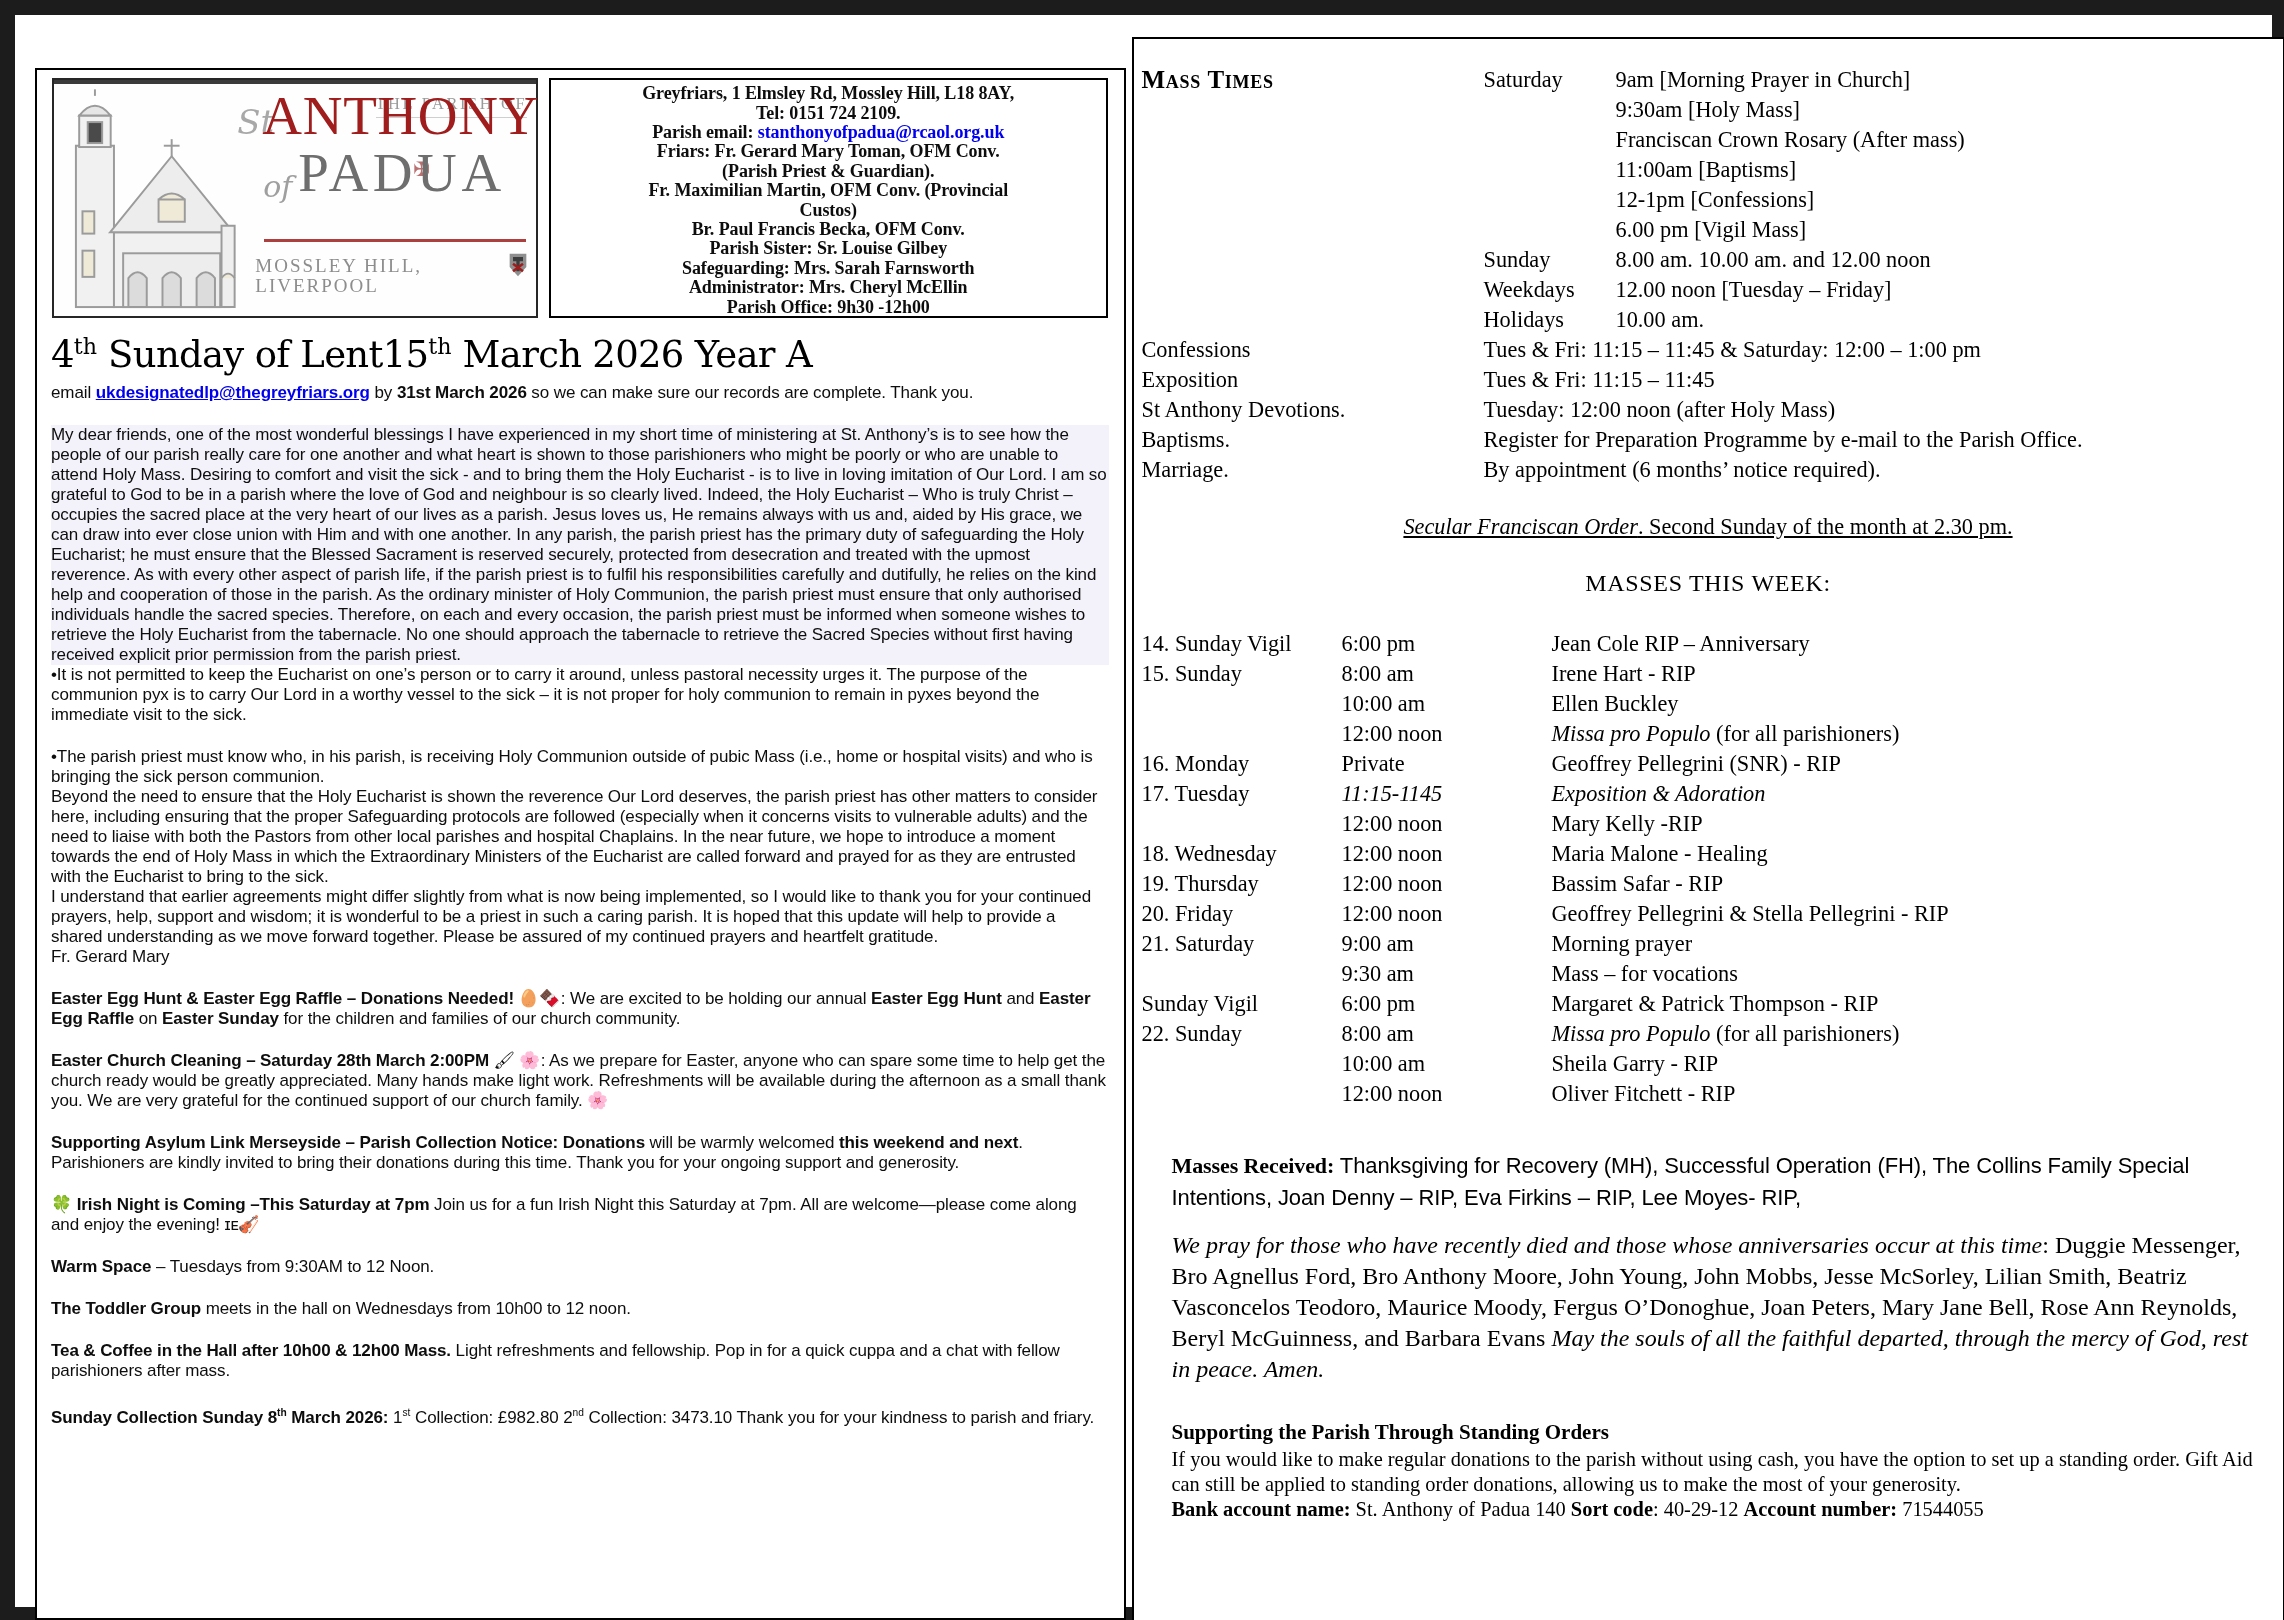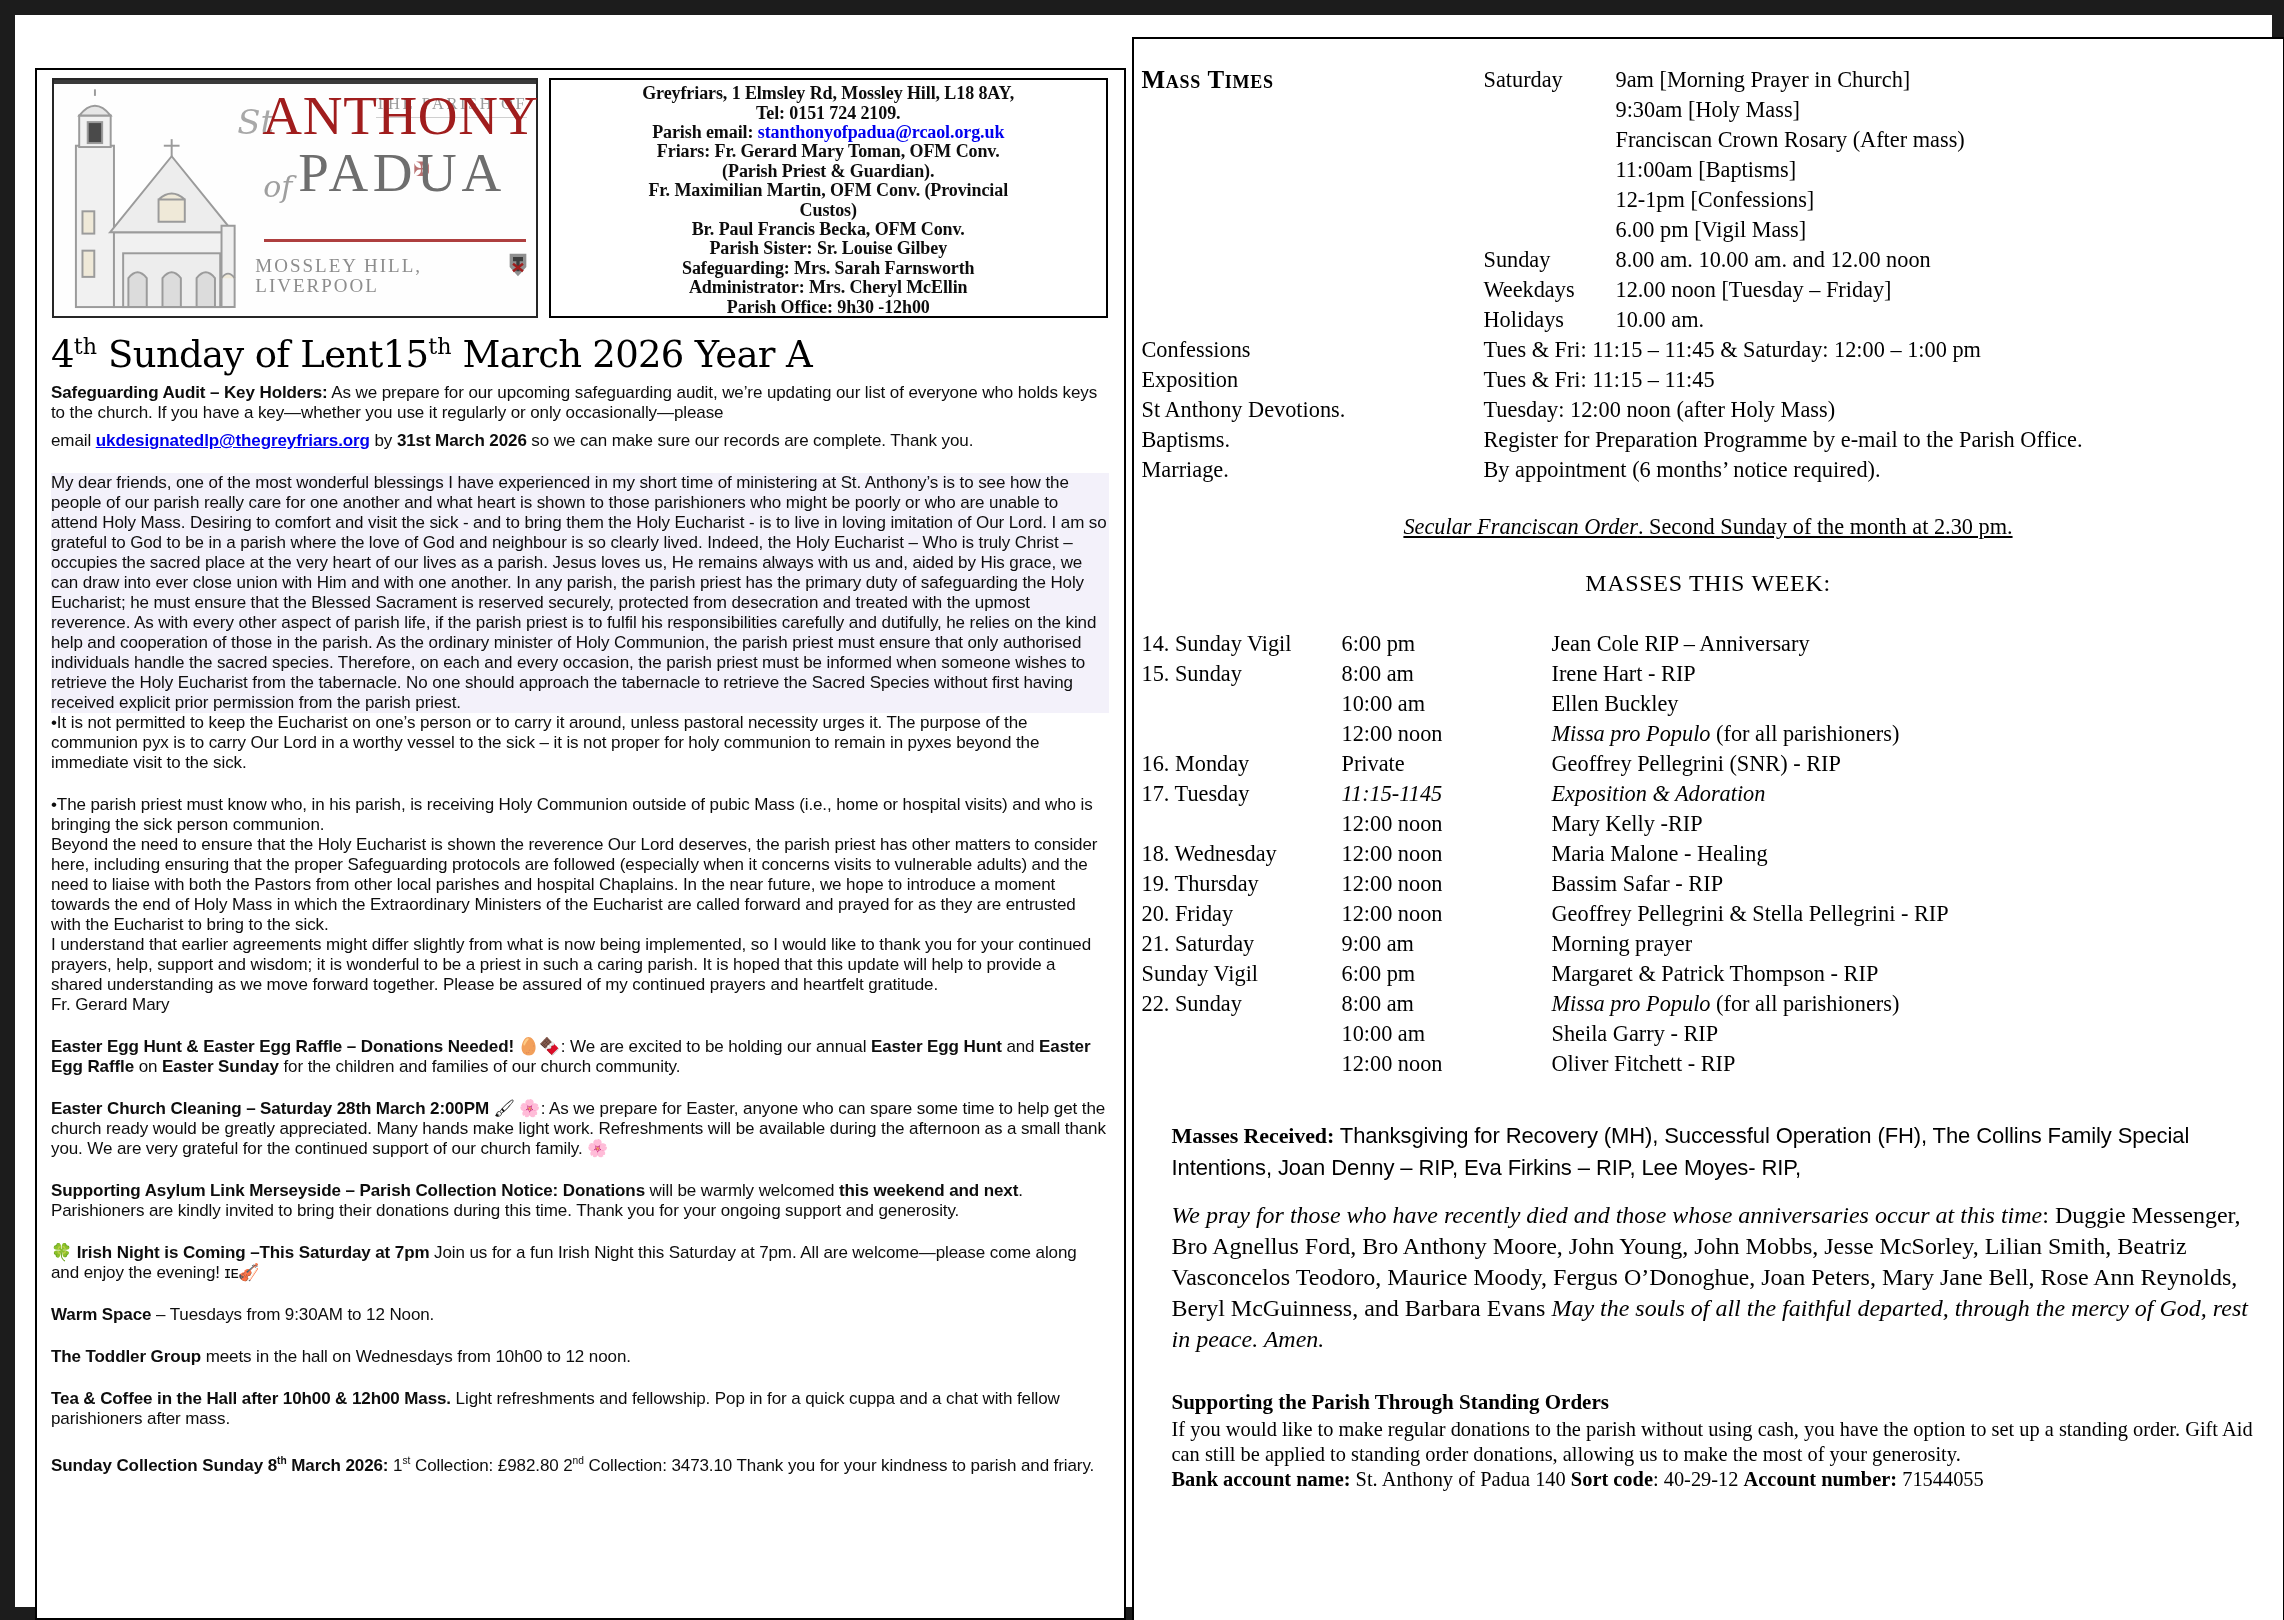--- a/index.html
+++ b/index.html
@@ -125,21 +125,20 @@
             <div class="contact-line"><span>Parish Sister: Sr. Louise Gilbey</span></div>
             <div class="contact-line"><span>Safeguarding: Mrs. Sarah Farnsworth</span></div>
             <div class="contact-line"><span>Administrator: Mrs. Cheryl McEllin</span></div>
             <div class="contact-line"><span>Parish Office: 9h30 -12h00</span></div>
           </div>
       </div>
 
       <h1 class="title"><span>4</span><span class="rt-sup">th</span><span> Sunday of Lent15</span><span class="rt-sup">th</span><span> March 2026 Year A</span></h1>
 
       <div id="left-sections">
-          <p class="sec first"><span class="rt-b">Safeguarding Audit – Key Holders:</span><span>  As we prepare for our upcoming safeguarding audit, we’re updating our list of everyone who holds keys to the church.  If you have a key—whether you use it regularly or only occasionally—please</span></p>
           <p class="sec tightgap"><span>email </span><span class="rt-link rt-b rt-u">ukdesignatedlp@thegreyfriars.org</span><span> by </span><span class="rt-b">31st March 2026</span><span> so we can make sure our records are complete.  Thank you.</span></p>
           <p class="sec shade"><span>My dear friends, one of the most wonderful blessings I have experienced in my short time of ministering at St. Anthony’s is to see how the people of our parish really care for one another and what heart is shown to those parishioners who might be poorly or who are unable to attend Holy Mass. Desiring to comfort and visit the sick - and to bring them the Holy Eucharist - is to live in loving imitation of Our Lord. I am so grateful to God to be in a parish where the love of God and neighbour is so clearly lived. Indeed, the Holy Eucharist – Who is truly Christ – occupies the sacred place at the very heart of our lives as a parish. Jesus loves us, He remains always with us and, aided by His grace, we can draw into ever close union with Him and with one another. In any parish, the parish priest has the primary duty of safeguarding the Holy Eucharist; he must ensure that the Blessed Sacrament is reserved securely, protected from desecration and treated with the upmost reverence. As with every other aspect of parish life, if the parish priest is to fulfil his responsibilities carefully and dutifully, he relies on the kind help and cooperation of those in the parish. As the ordinary minister of Holy Communion, the parish priest must ensure that only authorised individuals handle the sacred species. Therefore, on each and every occasion, the parish priest must be informed when someone wishes to retrieve the Holy Eucharist from the tabernacle. No one should approach the tabernacle to retrieve the Sacred Species without first having received explicit prior permission from the parish priest.</span></p>
           <p class="sec nogap"><span>•It is not permitted to keep the Eucharist on one’s person or to carry it around, unless pastoral necessity urges it. The purpose of the communion pyx is to carry Our Lord in a worthy vessel to the sick – it is not proper for holy communion to remain in pyxes beyond the immediate visit to the sick.</span></p>
           <p class="sec gap"><span>•The parish priest must know who, in his parish, is receiving Holy Communion outside of pubic Mass (i.e., home or hospital visits) and who is bringing the sick person communion.</span></p>
           <p class="sec nogap"><span>Beyond the need to ensure that the Holy Eucharist is shown the reverence Our Lord deserves, the parish priest has other matters to consider here, including ensuring that the proper Safeguarding protocols are followed (especially when it concerns visits to vulnerable adults) and the need to liaise with both the Pastors from other local parishes and hospital Chaplains. In the near future, we hope to introduce a moment towards the end of Holy Mass in which the Extraordinary Ministers of the Eucharist are called forward and prayed for as they are entrusted with the Eucharist to bring to the sick.</span></p>
           <p class="sec nogap"><span>I understand that earlier agreements might differ slightly from what is now being implemented, so I would like to thank you for your continued prayers, help, support and wisdom; it is wonderful to be a priest in such a caring parish. It is hoped that this update will help to provide a shared understanding as we move forward together. Please be assured of my continued prayers and heartfelt gratitude.</span></p>
           <p class="sec nogap"><span> Fr. Gerard Mary</span></p>
           <p class="sec gap"><span class="rt-b">Easter Egg Hunt &amp; Easter Egg Raffle – Donations Needed! </span><span>🥚</span><span>🍫</span><span>: We are excited to be holding our annual </span><span class="rt-b">Easter Egg Hunt</span><span> and </span><span class="rt-b">Easter Egg Raffle</span><span> on </span><span class="rt-b">Easter Sunday</span><span> for the children and families of our church community.</span></p>
           <p class="sec gap"><span class="rt-b">Easter Church Cleaning – Saturday 28th March 2:00PM </span><span>🖌</span><span> </span><span>🌸</span><span>: As we prepare for Easter, anyone who can spare some time to help get the church ready would be greatly appreciated. Many hands make light work.  Refreshments will be available during the afternoon as a small thank you. We are very grateful for the continued support of our church family. </span><span>🌸</span></p>
           <p class="sec gap"><span class="rt-b">Supporting Asylum Link Merseyside – Parish Collection Notice:  Donations</span><span> will be warmly welcomed </span><span class="rt-b">this weekend and next</span><span>. Parishioners are kindly invited to bring their donations during this time.  Thank you for your ongoing support and generosity.</span></p>
@@ -261,20 +260,25 @@
             <span class="mw-day">20. Friday</span>
             <span class="mw-time">12:00 noon</span>
             <span class="mw-int"><span>Geoffrey Pellegrini &amp; Stella Pellegrini - RIP</span></span>
           </div>
           <div class="mw-row">
             <span class="mw-day">21. Saturday</span>
             <span class="mw-time">9:00 am</span>
             <span class="mw-int"><span>Morning prayer</span></span>
           </div>
           <div class="mw-row">
+            <span class="mw-day"></span>
+            <span class="mw-time">9:30 am</span>
+            <span class="mw-int"><span>Mass – for vocations</span></span>
+          </div>
+          <div class="mw-row">
             <span class="mw-day">Sunday Vigil</span>
             <span class="mw-time">6:00 pm</span>
             <span class="mw-int"><span>Margaret &amp; Patrick Thompson - RIP</span></span>
           </div>
           <div class="mw-row">
             <span class="mw-day">22. Sunday</span>
             <span class="mw-time">8:00 am</span>
             <span class="mw-int"><span class="rt-i">Missa pro Populo </span><span>(for all parishioners)</span></span>
           </div>
           <div class="mw-row">

